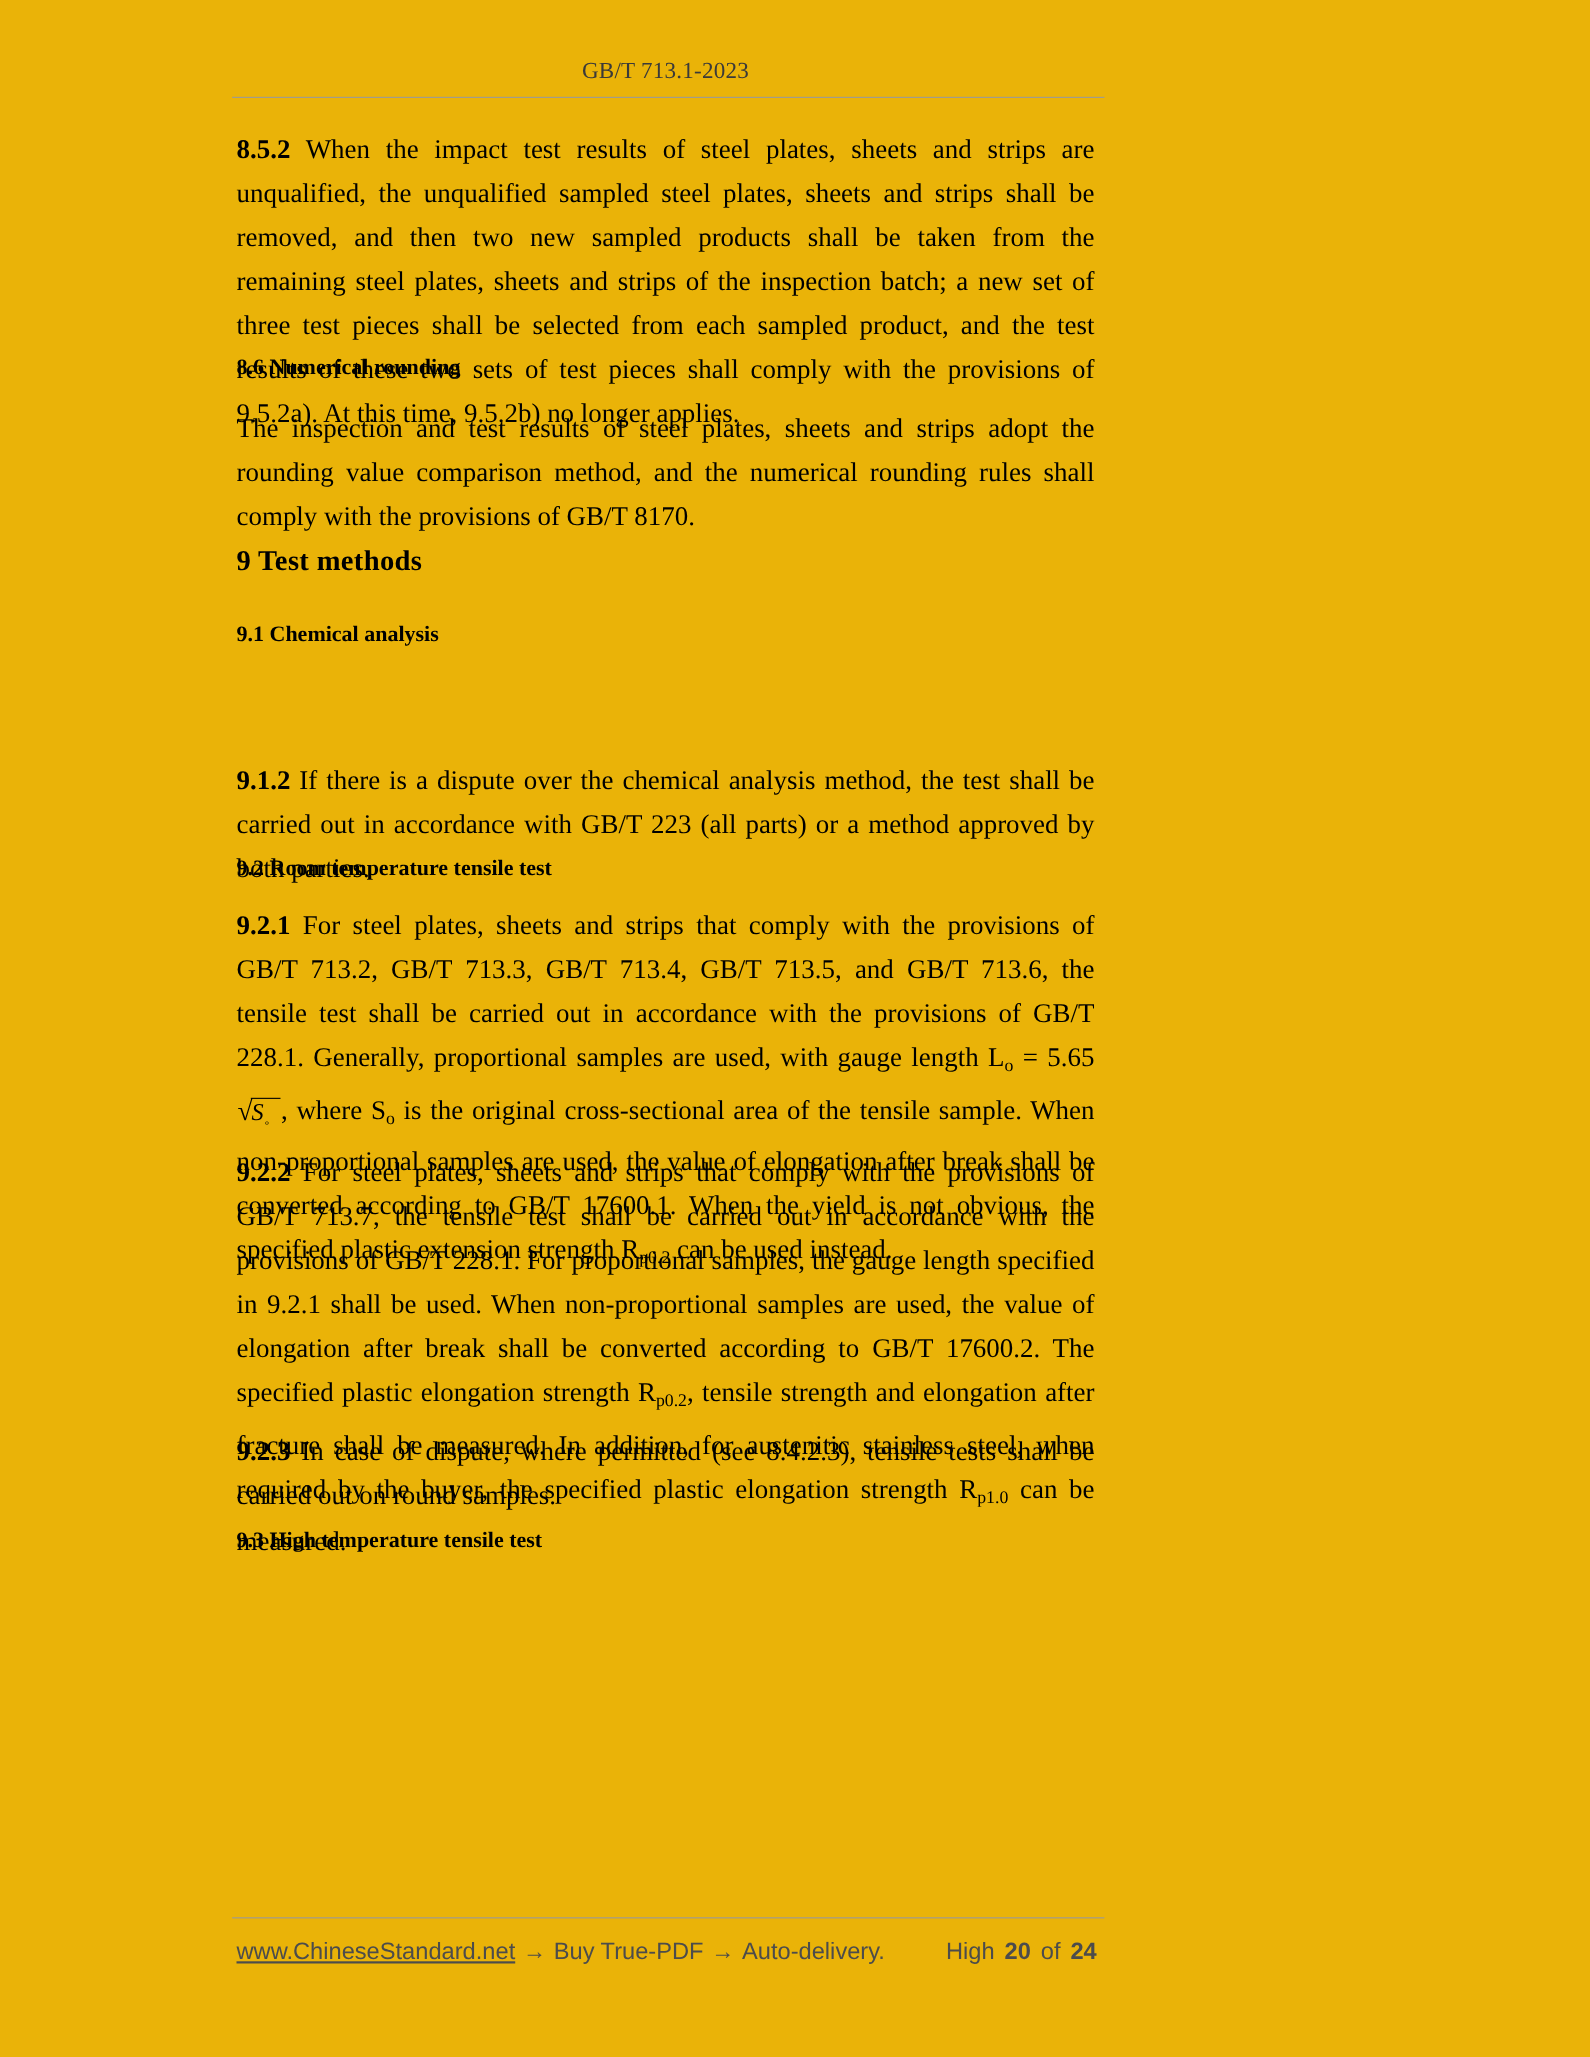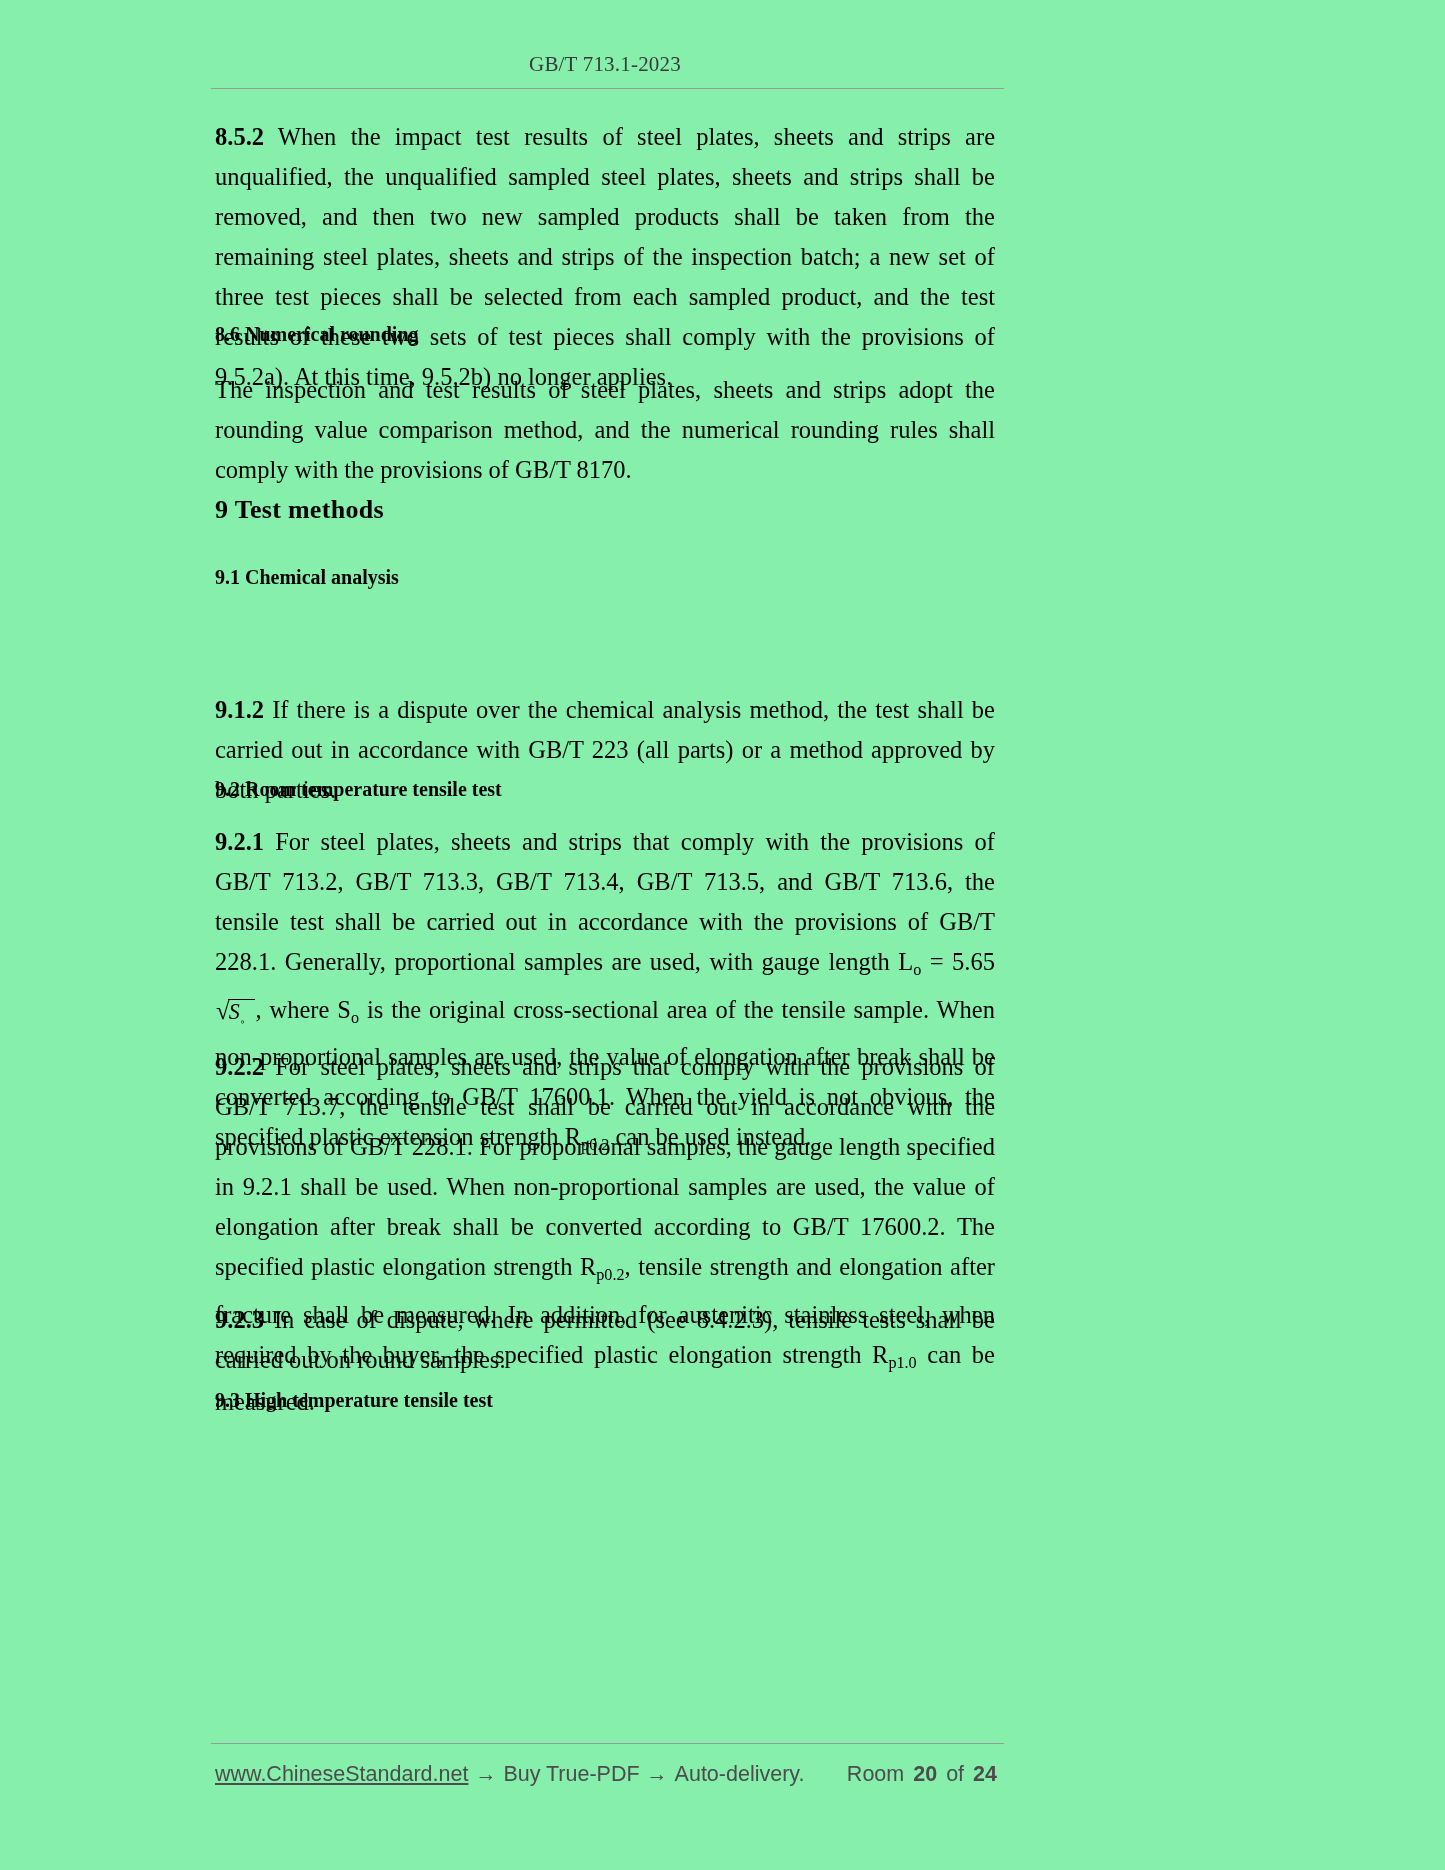--- a/index.html
+++ b/index.html
@@ -4,21 +4,21 @@
 <style>
   html, body {
     margin: 0;
     padding: 0;
     background: #ffffff;
   }
   .page {
     position: relative;
     width: 1445px;
     height: 1870px;
-    background: #86efac;
+    background: #eab308;
     margin: 0 auto;
     box-sizing: border-box;
     font-family: "Liberation Serif", "DejaVu Serif", serif;
     color: #000000;
   }
 
   
   .running-head {
     position: absolute;
     left: 215px;
@@ -208,20 +208,20 @@
 
   <div class="footer">
     <div class="footer-left">
       <span class="footer-url">www.ChineseStandard.net</span>
       <span class="footer-arrow">→</span>
       <span>Buy True-PDF</span>
       <span class="footer-arrow">→</span>
       <span>Auto-delivery.</span>
     </div>
     <div class="footer-right">
-      <span class="pg-label">Room</span>
+      <span class="pg-label">High</span>
       <span class="pg-num">20</span>
       <span class="pg-of">of</span>
       <span class="pg-total">24</span>
     </div>
   </div>
 
 </div>
 
 </body></html>

